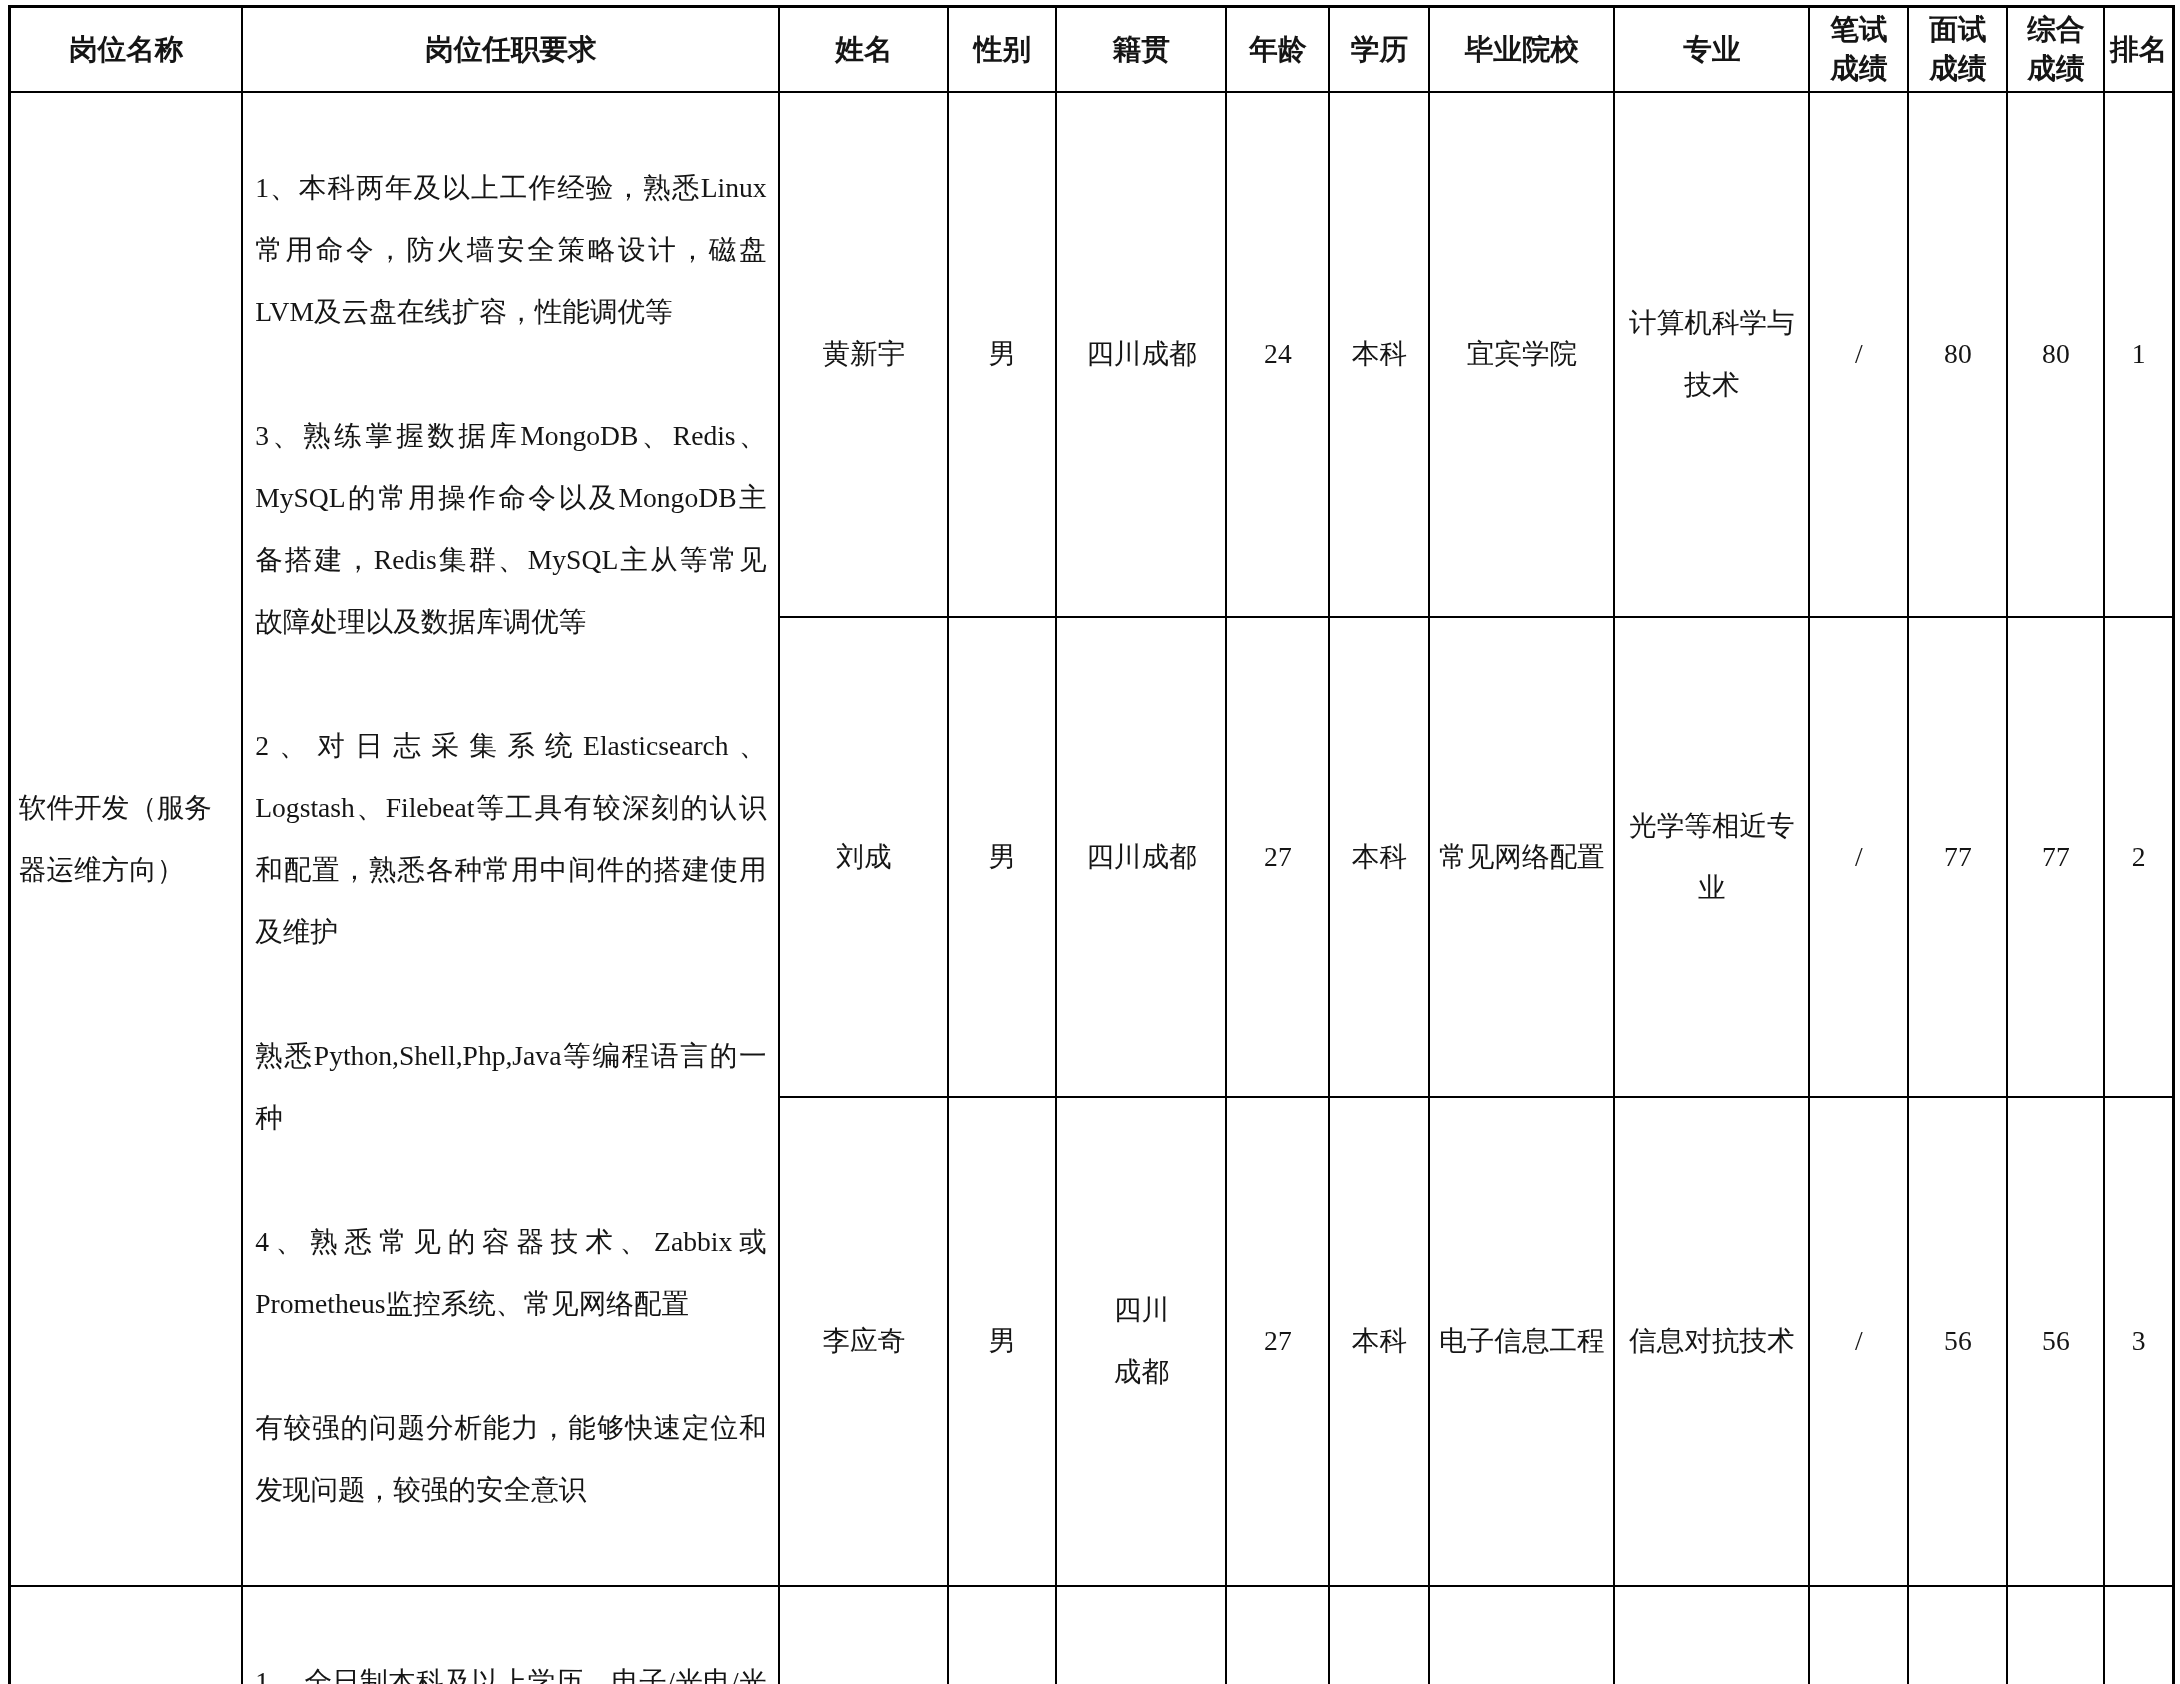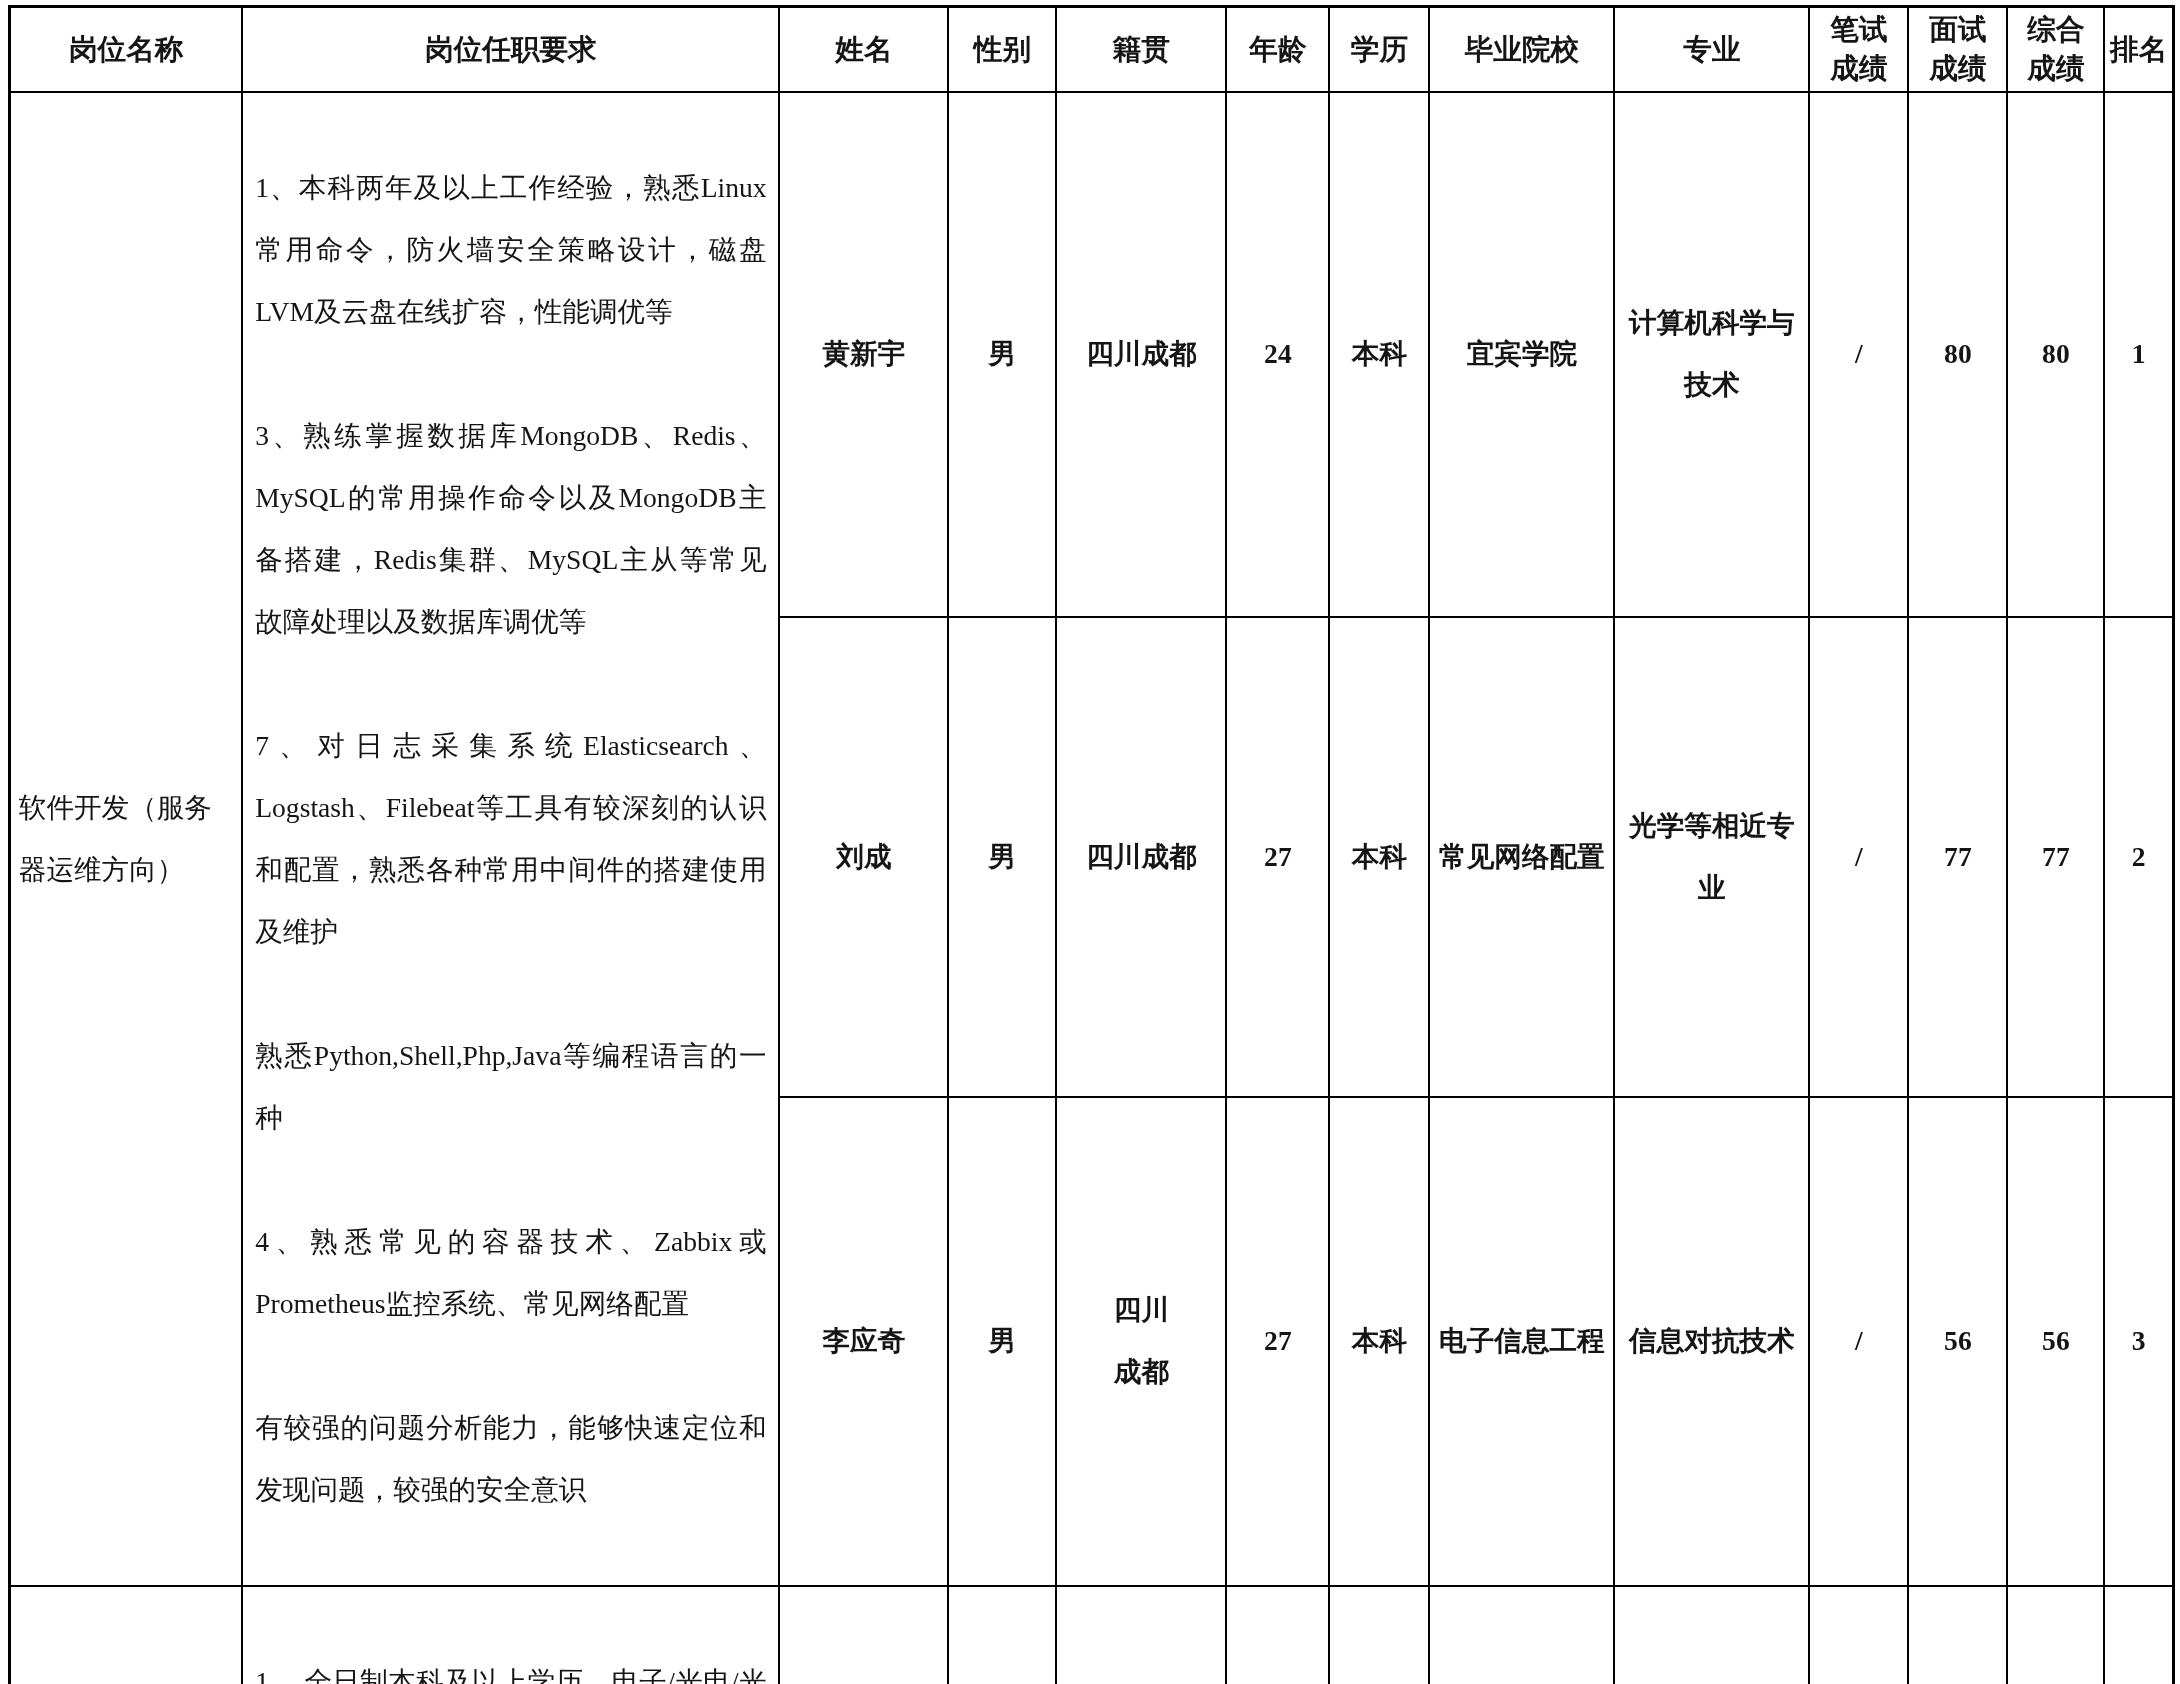--- a/index.html
+++ b/index.html
@@ -29,21 +29,20 @@
     vertical-align: middle;
     line-height: 1.38;
     padding: 2px;
   }
   td { font-size: 27.6px; }
   .c-cell {
     text-align: center;
     vertical-align: middle;
     line-height: 62px;
     padding: 0 7px;
-    font-weight: bold;
   }
   .pos-cell {
     text-align: left;
     vertical-align: middle;
     line-height: 62px;
     padding: 0 7.9px;
   }
   .req-cell {
     text-align: justify;
     vertical-align: middle;
@@ -95,21 +94,21 @@
       <th>综合
 成绩</th>
       <th>排名</th>
     </tr>
 
     <tr style="height:394px">
       <td class="pos-cell" rowspan="3">软件开发（服务器运维方向）</td>
       <td class="req-cell" rowspan="3">
         <p>1、本科两年及以上工作经验，熟悉Linux常用命令，防火墙安全策略设计，磁盘LVM及云盘在线扩容，性能调优等</p>
         <p>3、熟练掌握数据库MongoDB、Redis、MySQL的常用操作命令以及MongoDB主备搭建，Redis集群、MySQL主从等常见故障处理以及数据库调优等</p>
-        <p>7、对日志采集系统Elasticsearch、Logstash、Filebeat等工具有较深刻的认识和配置，熟悉各种常用中间件的搭建使用及维护</p>
+        <p>2、对日志采集系统Elasticsearch、Logstash、Filebeat等工具有较深刻的认识和配置，熟悉各种常用中间件的搭建使用及维护</p>
         <p>熟悉Python,Shell,Php,Java等编程语言的一种</p>
         <p>4、熟悉常见的容器技术、Zabbix或Prometheus监控系统、常见网络配置</p>
         <p>有较强的问题分析能力，能够快速定位和发现问题，较强的安全意识</p>
       </td>
       <td class="c-cell">黄新宇</td>
       <td class="c-cell">男</td>
       <td class="c-cell">四川成都</td>
       <td class="c-cell">24</td>
       <td class="c-cell">本科</td>
       <td class="c-cell">宜宾学院</td>

